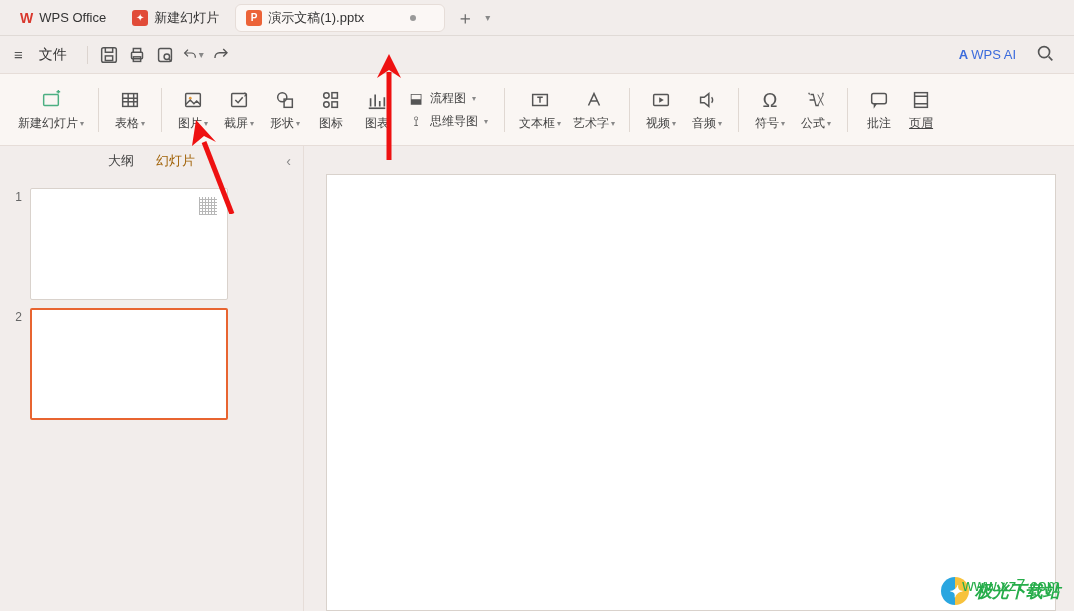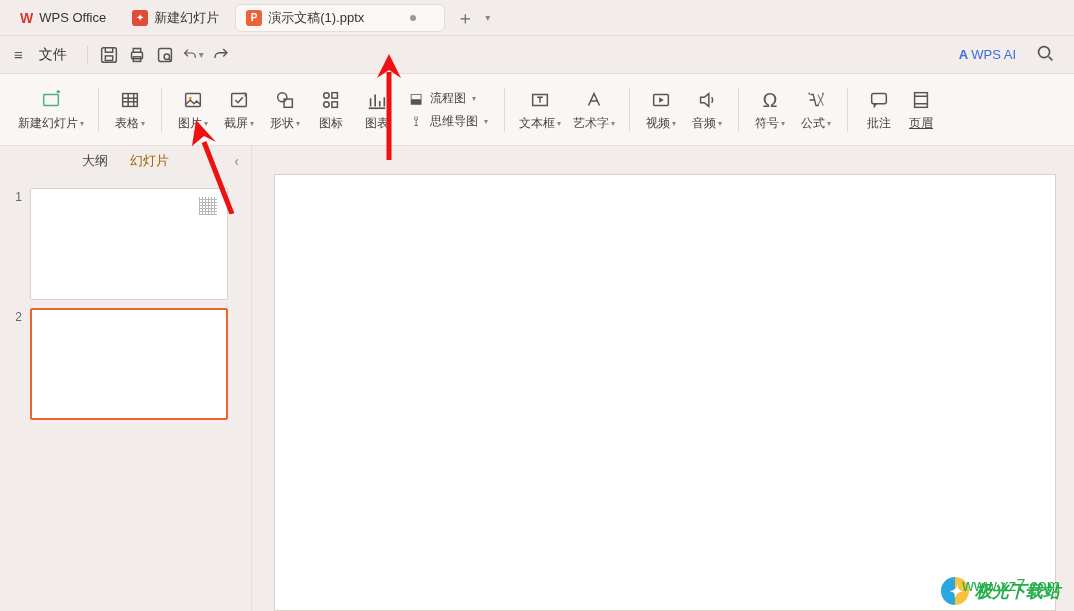--- a/index.html
+++ b/index.html
@@ -86,21 +86,21 @@
     .flow-stack { display:flex; flex-direction:column; gap:6px; font-size:12px; color:#444; padding:4px 8px;}
     .flow-row { display:flex; align-items:center; gap:6px; cursor:pointer;}
     .flow-ico { font-size:14px; color:#555; width:16px; text-align:center;}
 
     
     .main {
       position:absolute; top:146px; left:0; right:0; bottom:0;
       display:flex;
     }
     .slidepanel {
-      width:252px; background:#f2edeb;
+      width:304px; background:#f2edeb;
       border-right:1px solid #e6ddd8;
       display:flex; flex-direction:column;
     }
     .sp-tabs { display:flex; align-items:center; justify-content:center; gap:22px; height:30px; font-size:13px; position:relative;}
     .sp-tab { cursor:pointer; color:#444;}
     .sp-tab.active { color:#a16207;}
     .sp-collapse { position:absolute; right:12px; color:#888; font-size:14px; cursor:pointer;}
     .sp-list { flex:1; overflow:auto; padding:8px 0;}
     .thumb-row { display:flex; padding:4px 8px;}
     .thumb-row.selected .thumb { border:2px solid #e86430;}

